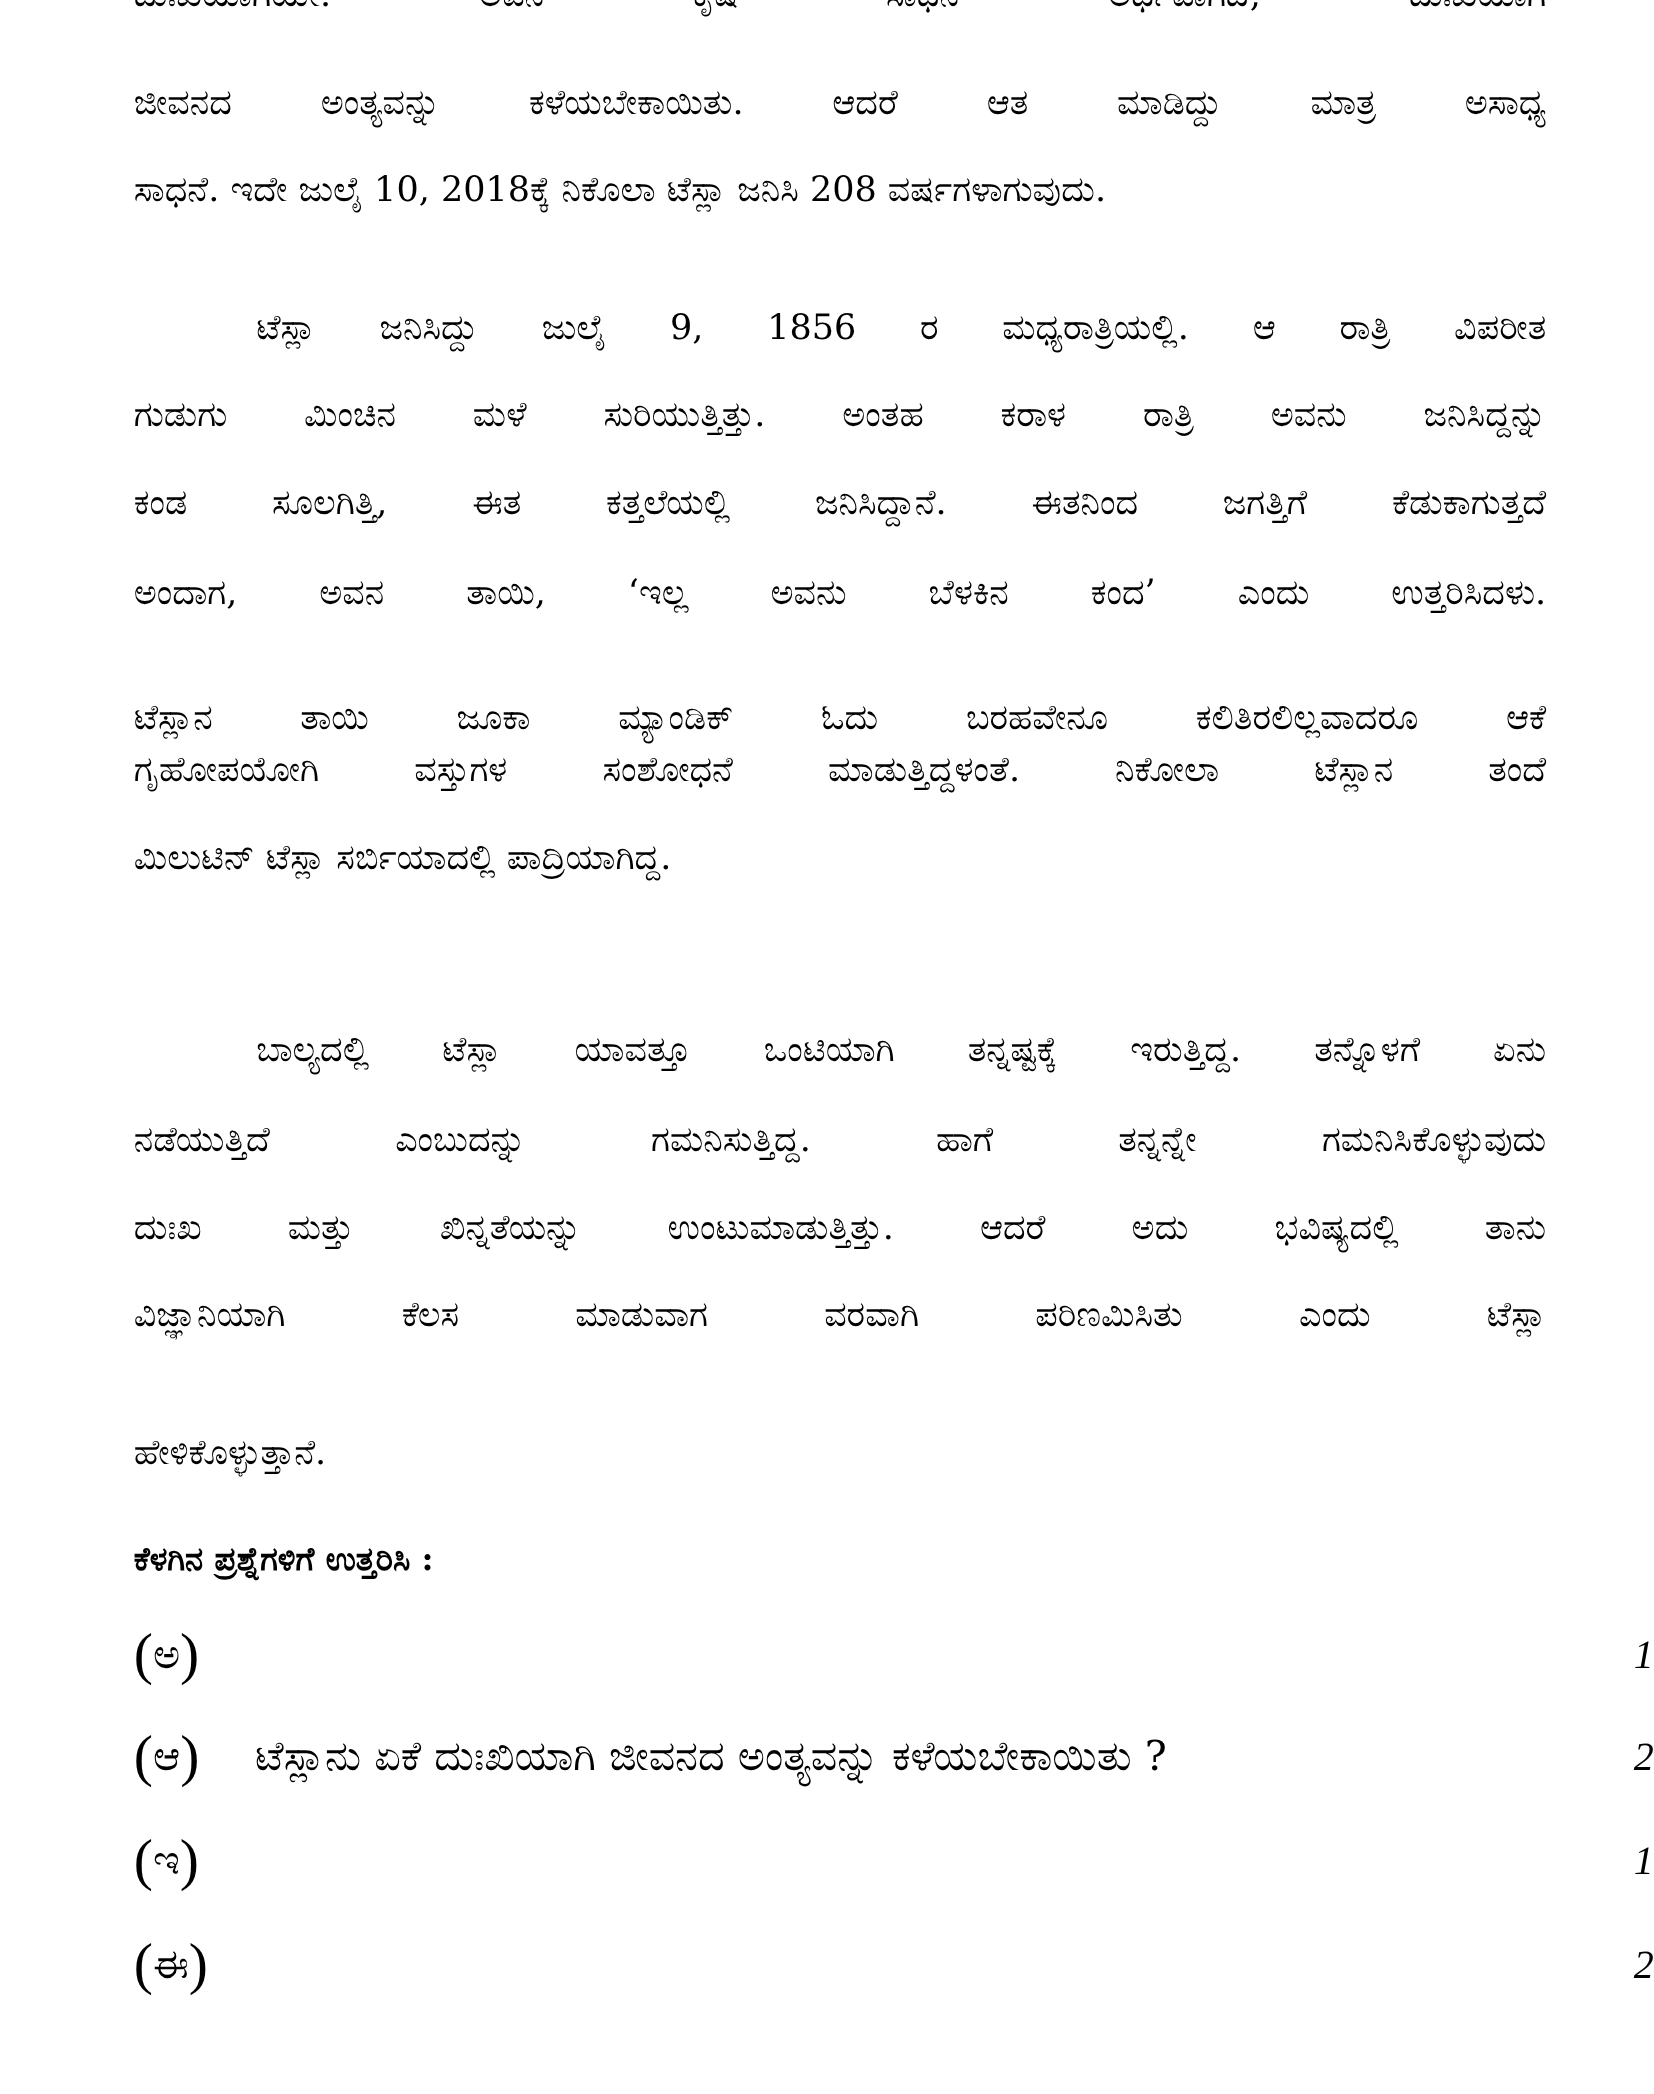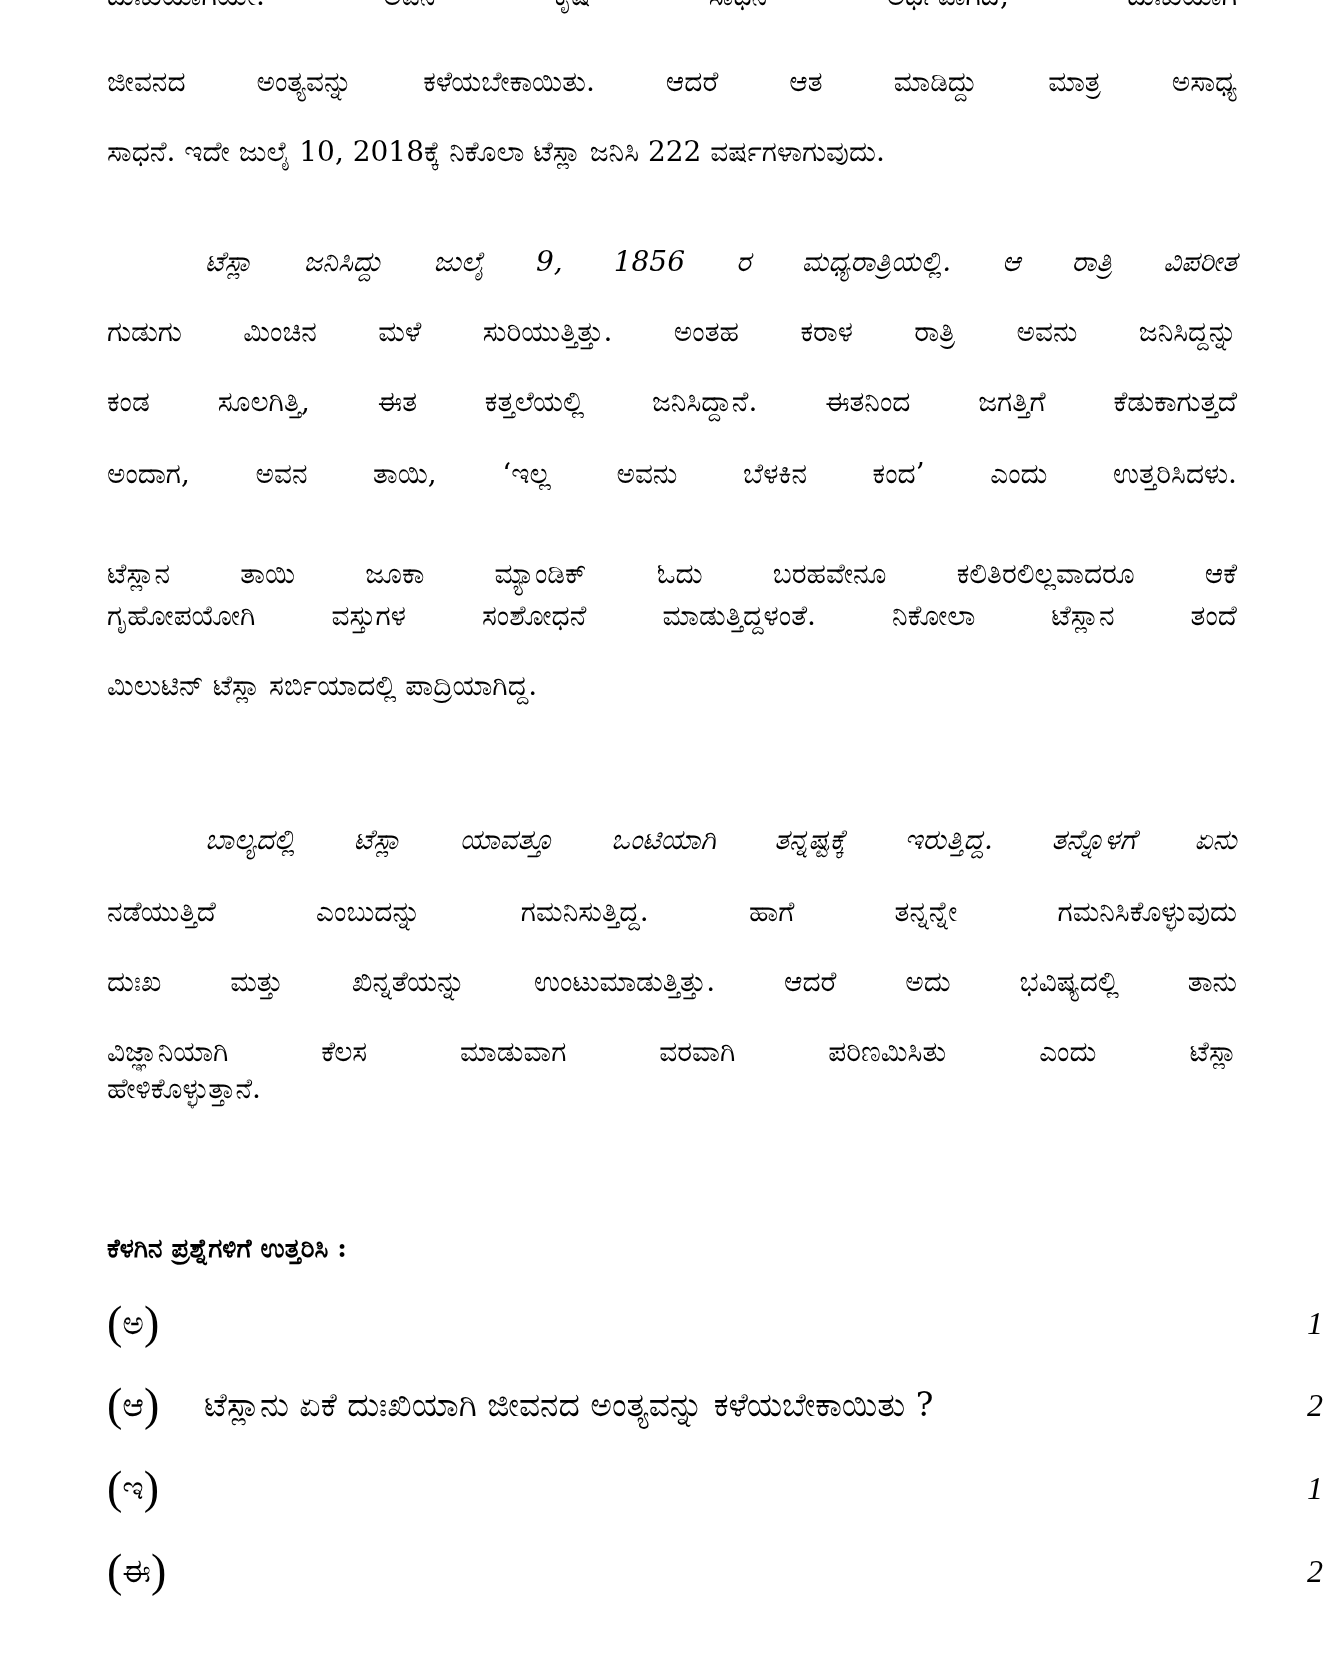--- a/index.html
+++ b/index.html
@@ -7,52 +7,52 @@
     width: 1323px; height: 1675px; position: relative; overflow: hidden;
     font-family: "DejaVu Serif", "Liberation Serif", serif;
     color: #000000;
   }
   .page { position: absolute; left: 107px; top: 0; width: 1130px; }
   .line {
     position: absolute; left: 0; width: 1130px;
     font-size: 28px; line-height: 44px; white-space: nowrap;
   }
   .line.justify { text-align: justify; text-align-last: justify; }
-  .line.indent { padding-left: 98px; width: 1032px; font-style: italic; }
+  .line.indent { padding-left: 98px; width: 1032px; }
   .cut { top: -26px; color: #000; }
   .heading { font-weight: bold; font-size: 26px; }
   .q { position: absolute; left: 0; width: 1216px; height: 50px; font-size: 33px; line-height: 50px; }
   .q .lbl { position: absolute; left: 0; top: 0; font-size: 33px; }
   .q .lbl .paren { font-family: "Liberation Serif", serif; font-size: 46px; vertical-align: -4px; }
   .q .txt { position: absolute; left: 97px; top: 0; white-space: nowrap; }
   .q .marks { position: absolute; right: 0; top: 0; font-family: "Liberation Serif", serif; font-style: italic; font-size: 32px; }
 </style>
 </head>
 <body>
 
 <div class="page">
 
   <div class="line justify cut">ದುಃಖಿಯಾಗಿಯೇ. ಅವನ ಕೃಷಿ ಸಾಧನೆ ಅರ್ಥವಾಗದೆ, ದುಃಖಿಯಾಗಿ</div>
 
   <div class="line justify" style="top:60px">ಜೀವನದ ಅಂತ್ಯವನ್ನು ಕಳೆಯಬೇಕಾಯಿತು. ಆದರೆ ಆತ ಮಾಡಿದ್ದು ಮಾತ್ರ ಅಸಾಧ್ಯ</div>
-  <div class="line" style="top:130px">ಸಾಧನೆ. ಇದೇ ಜುಲೈ 10, 2018ಕ್ಕೆ ನಿಕೊಲಾ ಟೆಸ್ಲಾ ಜನಿಸಿ 222 ವರ್ಷಗಳಾಗುವುದು.</div>
+  <div class="line" style="top:130px">ಸಾಧನೆ. ಇದೇ ಜುಲೈ 10, 2018ಕ್ಕೆ ನಿಕೊಲಾ ಟೆಸ್ಲಾ ಜನಿಸಿ 208 ವರ್ಷಗಳಾಗುವುದು.</div>
 
   <div class="line justify indent" style="top:240px">ಟೆಸ್ಲಾ ಜನಿಸಿದ್ದು ಜುಲೈ 9, 1856 ರ ಮಧ್ಯರಾತ್ರಿಯಲ್ಲಿ. ಆ ರಾತ್ರಿ ವಿಪರೀತ</div>
   <div class="line justify" style="top:310px">ಗುಡುಗು ಮಿಂಚಿನ ಮಳೆ ಸುರಿಯುತ್ತಿತ್ತು. ಅಂತಹ ಕರಾಳ ರಾತ್ರಿ ಅವನು ಜನಿಸಿದ್ದನ್ನು</div>
   <div class="line justify" style="top:380px">ಕಂಡ ಸೂಲಗಿತ್ತಿ, ಈತ ಕತ್ತಲೆಯಲ್ಲಿ ಜನಿಸಿದ್ದಾನೆ. ಈತನಿಂದ ಜಗತ್ತಿಗೆ ಕೆಡುಕಾಗುತ್ತದೆ</div>
   <div class="line justify" style="top:452px">ಅಂದಾಗ, ಅವನ ತಾಯಿ, ‘ಇಲ್ಲ ಅವನು ಬೆಳಕಿನ ಕಂದ’ ಎಂದು ಉತ್ತರಿಸಿದಳು.</div>
   <div class="line justify" style="top:552px">ಟೆಸ್ಲಾನ ತಾಯಿ ಜೂಕಾ ಮ್ಯಾಂಡಿಕ್ ಓದು ಬರಹವೇನೂ ಕಲಿತಿರಲಿಲ್ಲವಾದರೂ ಆಕೆ</div>
   <div class="line justify" style="top:594px">ಗೃಹೋಪಯೋಗಿ ವಸ್ತುಗಳ ಸಂಶೋಧನೆ ಮಾಡುತ್ತಿದ್ದಳಂತೆ. ನಿಕೋಲಾ ಟೆಸ್ಲಾನ ತಂದೆ</div>
   <div class="line" style="top:664px">ಮಿಲುಟಿನ್ ಟೆಸ್ಲಾ ಸರ್ಬಿಯಾದಲ್ಲಿ ಪಾದ್ರಿಯಾಗಿದ್ದ.</div>
 
   <div class="line justify indent" style="top:818px">ಬಾಲ್ಯದಲ್ಲಿ ಟೆಸ್ಲಾ ಯಾವತ್ತೂ ಒಂಟಿಯಾಗಿ ತನ್ನಷ್ಟಕ್ಕೆ ಇರುತ್ತಿದ್ದ. ತನ್ನೊಳಗೆ ಏನು</div>
   <div class="line justify" style="top:890px">ನಡೆಯುತ್ತಿದೆ ಎಂಬುದನ್ನು ಗಮನಿಸುತ್ತಿದ್ದ. ಹಾಗೆ ತನ್ನನ್ನೇ ಗಮನಿಸಿಕೊಳ್ಳುವುದು</div>
   <div class="line justify" style="top:960px">ದುಃಖ ಮತ್ತು ಖಿನ್ನತೆಯನ್ನು ಉಂಟುಮಾಡುತ್ತಿತ್ತು. ಆದರೆ ಅದು ಭವಿಷ್ಯದಲ್ಲಿ ತಾನು</div>
   <div class="line justify" style="top:1030px">ವಿಜ್ಞಾನಿಯಾಗಿ ಕೆಲಸ ಮಾಡುವಾಗ ವರವಾಗಿ ಪರಿಣಮಿಸಿತು ಎಂದು ಟೆಸ್ಲಾ</div>
-  <div class="line" style="top:1067px">ಹೇಳಿಕೊಳ್ಳುತ್ತಾನೆ.</div>
+  <div class="line" style="top:1140px">ಹೇಳಿಕೊಳ್ಳುತ್ತಾನೆ.</div>
 
   <div class="line heading" style="top:1226px">ಕೆಳಗಿನ ಪ್ರಶ್ನೆಗಳಿಗೆ ಉತ್ತರಿಸಿ :</div>
 
   <div class="q" style="top:1298px">
     <span class="lbl"><span class="paren">(</span><span>ಅ</span><span class="paren">)</span></span>
     <span class="marks">1</span>
   </div>
 
   <div class="q" style="top:1380px">
     <span class="lbl"><span class="paren">(</span><span>ಆ</span><span class="paren">)</span></span>

